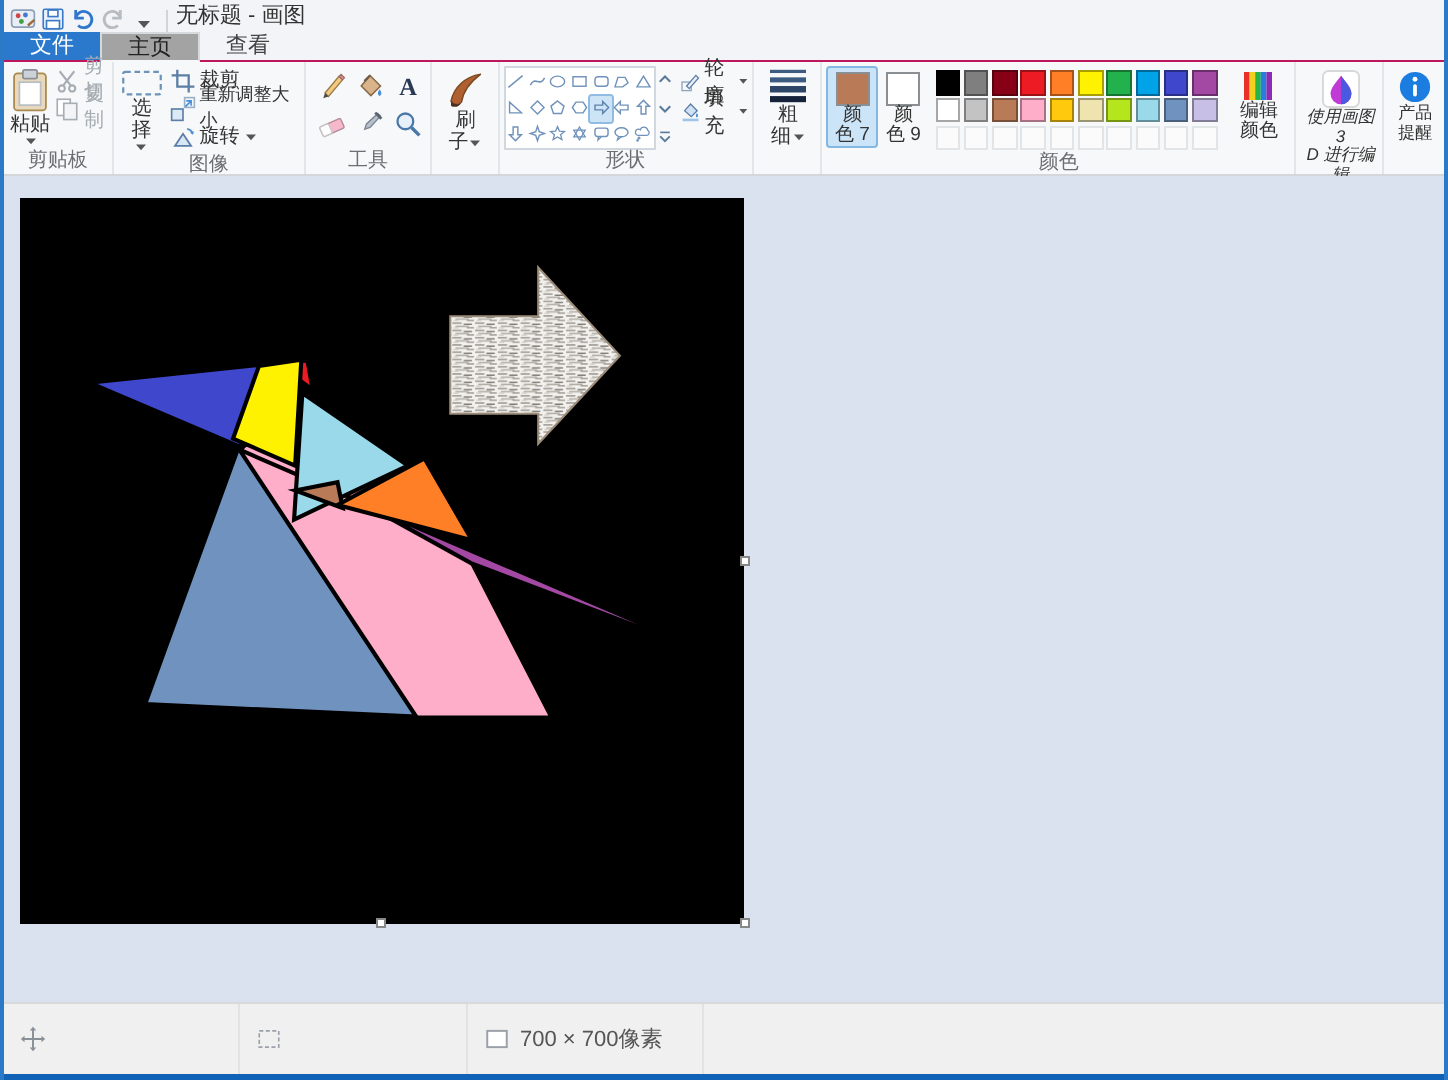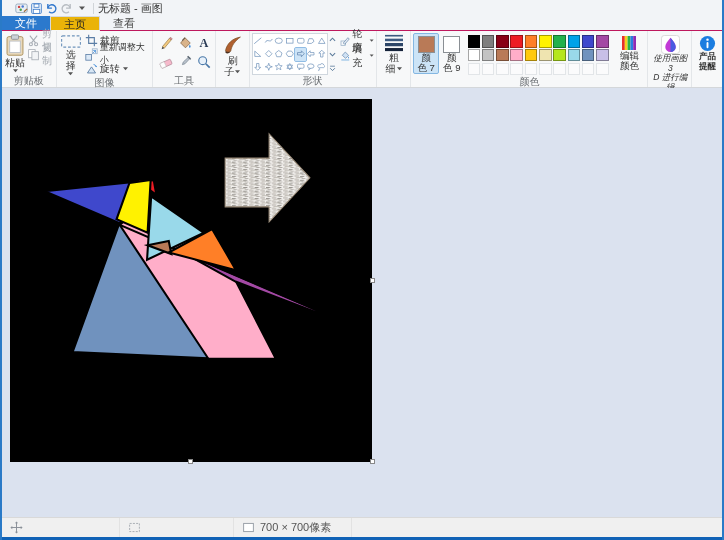--- a/index.html
+++ b/index.html
@@ -4,31 +4,31 @@
 <style>
   html,body{margin:0;padding:0;background:#fff;}
   *{box-sizing:border-box;}
   .window{
     width:724px;height:540px;position:relative;overflow:hidden;
     font-family:"Liberation Sans","DejaVu Sans",sans-serif;
     border-left:2px solid #2a7ac7;border-right:2px solid #2a7ac7;
     background:#f7f8f9;display:flex;flex-direction:column;
   }
   
-  .titlebar{height:16px;background:#f2f4f7;display:flex;align-items:center;padding-left:13px;flex:0 0 auto;}
+  .titlebar{height:16px;background:#f2f4f7;display:flex;align-items:flex-end;padding-left:3px;flex:0 0 auto;}
   .titlebar .qicon{width:13px;height:13px;margin-right:2px;display:inline-flex;}
   .titlebar .qicon svg{width:100%;height:100%;}
   .qat-caret{width:8px;height:8px;margin:0 3px;display:inline-flex;}
   .tb-sep{width:1px;height:11px;background:#d0d4d8;margin:0 4px;}
   .tb-title{font-size:11px;color:#333;line-height:16px;white-space:nowrap;}
   
   .tabs{height:15px;background:#f2f4f7;display:flex;align-items:stretch;border-bottom:1px solid #be185d;flex:0 0 auto;}
   .tab{font-size:11px;line-height:15px;padding:0 13px;color:#444;cursor:default;}
   .tab-file{background:#2b79cd;color:#fff;}
-  .tab-active{background:#eab308;border:1px solid #d6d9dd;border-bottom:1px solid #f7f8f9;margin-bottom:-1px;color:#222;}
+  .tab-active{background:#a3a3a3;border:1px solid #d6d9dd;border-bottom:1px solid #f7f8f9;margin-bottom:-1px;color:#222;}
   
   .ribbon{height:57px;background:#f7f8f9;display:flex;border-bottom:1px solid #d4d7da;flex:0 0 auto;}
   .group{display:flex;flex-direction:column;border-right:1px solid #e3e6e9;height:100%;}
   .gcontent{flex:1;display:flex;align-items:flex-start;padding:2px 1px 0 2px;}
   .glabel{height:12px;font-size:10px;color:#6b6f73;text-align:center;line-height:11px;}
   .bigbtn{display:flex;flex-direction:column;align-items:center;justify-content:flex-start;font-size:10px;color:#333;padding:1px 1px;line-height:10px;text-align:center;}
   .bigbtn .bicon{display:inline-flex;}
   .bigbtn .blab{margin-top:1px;}
   .caret{width:7px;height:5px;display:inline-flex;margin-top:0px;}
   .smallrow{display:flex;align-items:center;font-size:10px;color:#333;line-height:13px;height:14px;}
@@ -67,21 +67,21 @@
   
   .p3dbtn,.alertbtn{display:flex;flex-direction:column;align-items:center;font-size:8.5px;color:#333;line-height:9.5px;padding-top:2px;text-align:center;width:100%;}
   .p3dbtn svg{width:19px;height:19px;}
   .alertbtn svg{width:17px;height:17px;}
   
   .workarea{flex:1;background:#dbe2ef;position:relative;overflow:hidden;}
   .canvas{position:absolute;left:8px;top:11px;width:362px;height:363px;background:#000;}
   .canvas svg{display:block;width:100%;height:100%;}
   .handle{position:absolute;width:5px;height:5px;background:#fff;border:1px solid #888;}
   
-  .statusbar{height:20px;background:#f0f0f0;border-top:1px solid #d9d9d9;display:flex;align-items:center;font-size:11px;color:#555;flex:0 0 auto;}
+  .statusbar{height:36px;background:#f0f0f0;border-top:1px solid #d9d9d9;display:flex;align-items:center;font-size:11px;color:#555;flex:0 0 auto;}
   .sseg{height:100%;display:flex;align-items:center;border-right:1px solid #e2e2e2;padding-left:8px;}
   .sseg svg{width:13px;height:13px;margin-right:5px;flex:0 0 auto;}
   .seg1{width:118px}.seg2{width:114px}.seg3{width:118px}.seg4{flex:1;border-right:none;}
   .bottomstrip{height:3px;background:#1062b6;flex:0 0 auto;}
 </style>
 </head>
 <body>
 
 <div class="window">
 
@@ -562,21 +562,21 @@
                 <path d="M10 3 C13 7 15.5 9.5 15.5 12.5 A5.5 5.5 0 0 1 10 18 Z" fill="#4a5ae0"></path>
               </svg>
             </span>
           <span>使用画图 3</span>
           <span>D 进行编辑</span>
         </div>
       </div>
     </div>
 
     <div class="group g-alert">
-      <div class="gcontent" style="justify-content:center;font-weight:bold;">
+      <div class="gcontent" style="justify-content:center;">
         <div class="alertbtn">
           <span style="display:inline-flex">
               <svg viewBox="0 0 18 18" width="100%" height="100%">
                 <circle cx="9" cy="9" r="8" fill="#1b7de0"></circle>
                 <rect x="8" y="7.5" width="2" height="6.5" rx="1" fill="#fff"></rect>
                 <circle cx="9" cy="4.9" r="1.3" fill="#fff"></circle>
               </svg>
             </span>
           <span>产品</span>
           <span>提醒</span>

